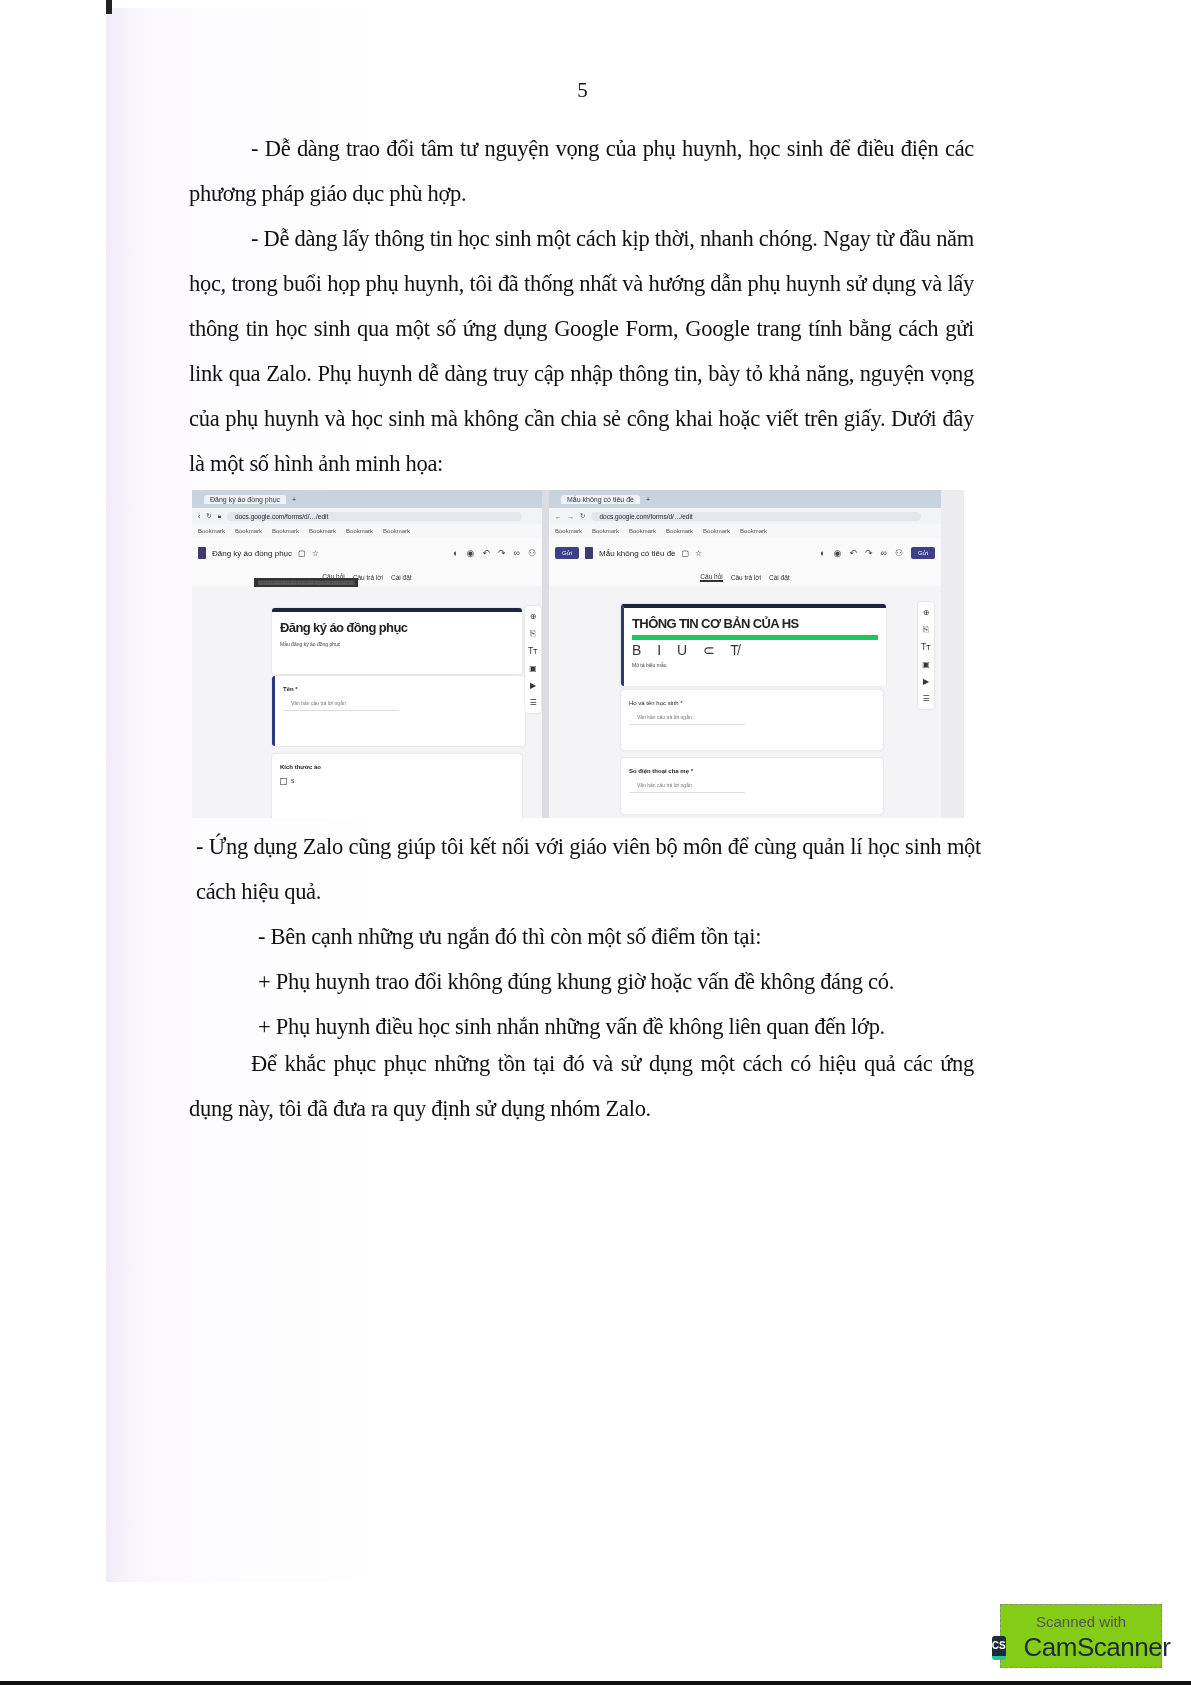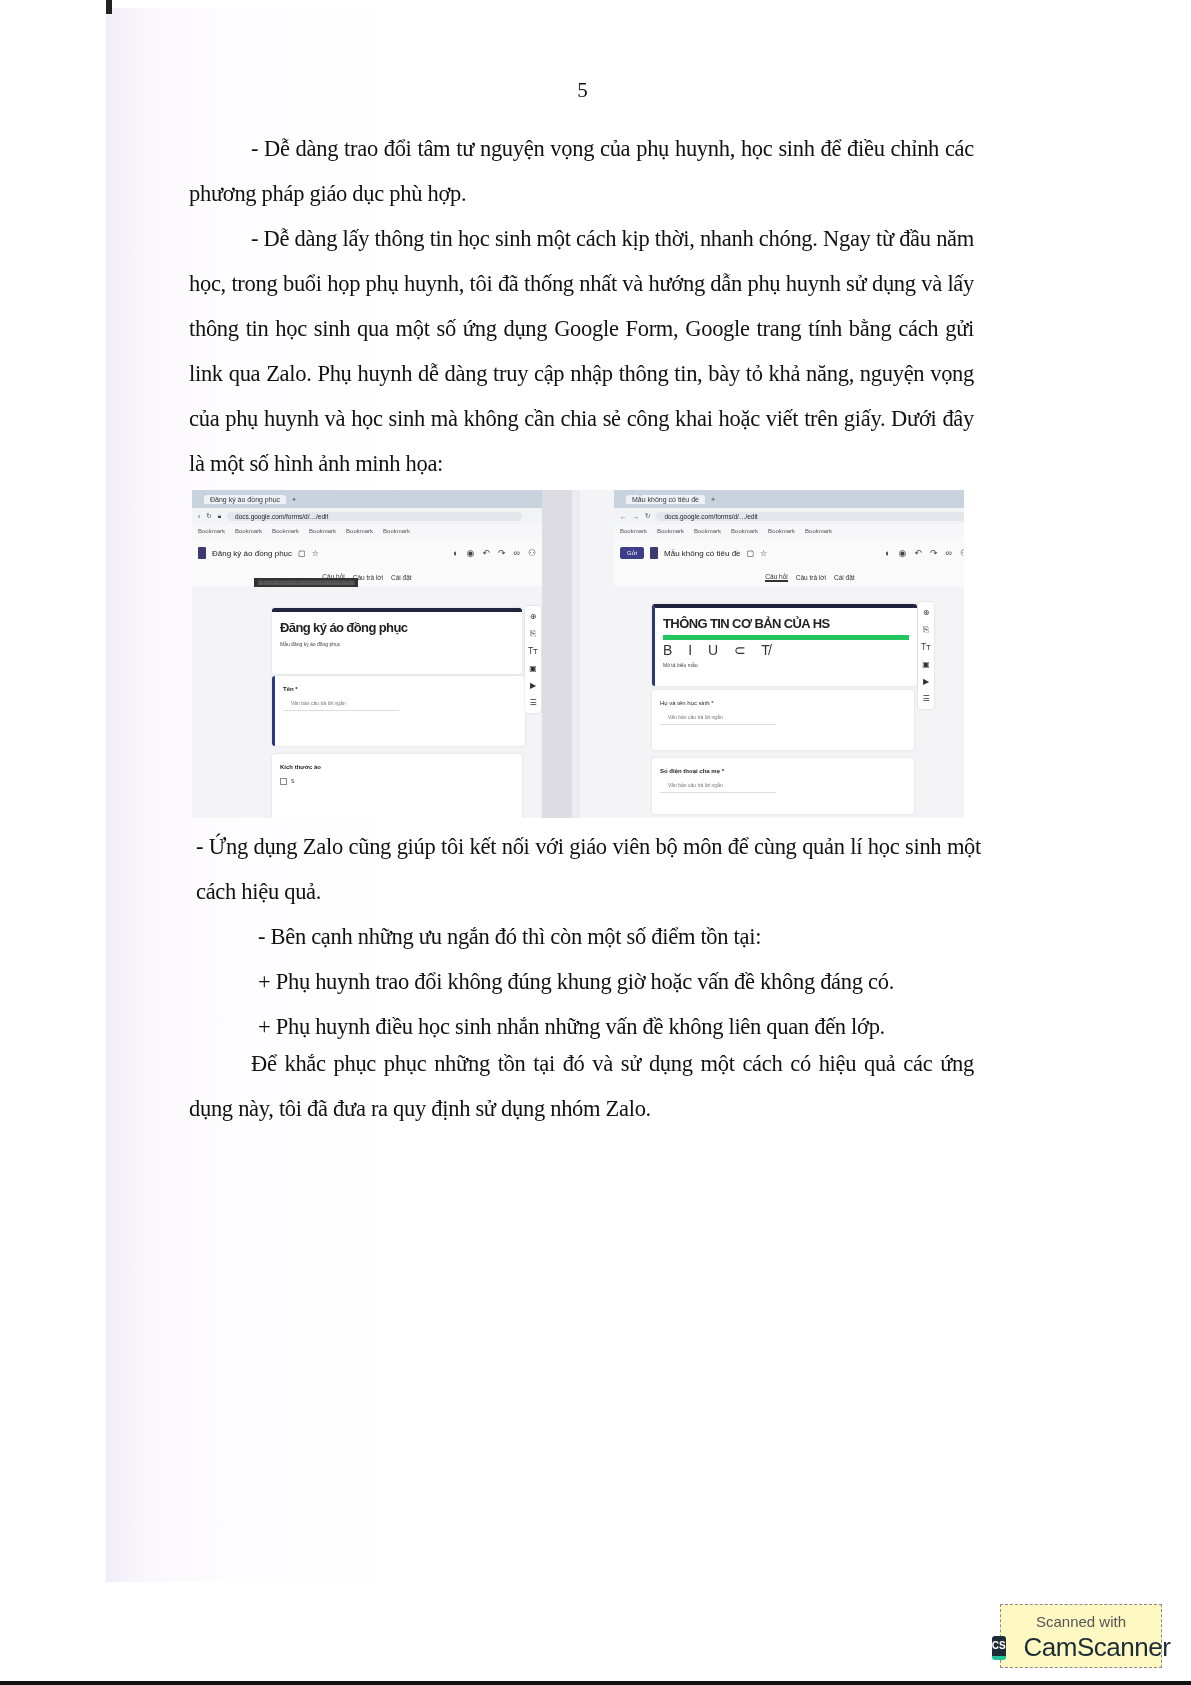--- a/index.html
+++ b/index.html
@@ -14,21 +14,21 @@
     .corner-mark { position: absolute; left: 106px; top: 0; width: 6px; height: 14px; background: #222; }
     .page-number { position: absolute; left: 0; width: 1165px; top: 78px; text-align: center; font-size: 21px; color: #111; }
     .text { position: absolute; left: 189px; width: 785px; font-size: 22.5px; line-height: 45px; color: #111; letter-spacing: -0.3px; }
     .indent { text-indent: 62px; }
     .p { margin: 0; text-align: justify; }
 
     
     .figure { position: absolute; left: 192px; top: 490px; width: 772px; height: 328px; background: #ececf0; overflow: hidden; }
     .shot { position: absolute; top: 0; height: 328px; background: #f4f4f6; overflow: hidden; }
     .shot.left { left: 0; width: 350px; }
-    .shot.right { left: 388px; width: 392px; padding-left: 34px; }
+    .shot.right { left: 357px; width: 392px; }
     .gap { position: absolute; left: 350px; top: 0; width: 30px; height: 328px; background: #dcdce2; }
     .tabbar { height: 18px; background: #c9d3dd; display: flex; align-items: center; padding-left: 8px; font-size: 7px; font-family: "Liberation Sans", sans-serif; color: #333; }
     .tab { background: #eef1f5; padding: 1px 6px; border-radius: 3px 3px 0 0; margin-left: 4px; white-space: nowrap; }
     .addressbar { height: 16px; background: #f1f3f5; display: flex; align-items: center; padding-left: 6px; font-size: 6.5px; font-family: "Liberation Sans", sans-serif; color: #444; gap: 6px; }
     .url { background: #e3e6ea; border-radius: 6px; padding: 1px 8px; flex: 1; margin-right: 20px; white-space: nowrap; overflow: hidden; color: #223; }
     .bookmarks { height: 14px; background: #f7f7f9; display: flex; align-items: center; padding-left: 6px; gap: 10px; font-size: 6px; font-family: "Liberation Sans", sans-serif; color: #555; white-space: nowrap; overflow: hidden; }
     .formbar { height: 30px; display: flex; align-items: center; padding-left: 6px; font-family: "Liberation Sans", sans-serif; font-size: 8px; color: #222; gap: 6px; background: #fafafa; }
     .doc-icon { width: 8px; height: 12px; background: #3c3a6e; border-radius: 1px; }
     .tools { margin-left: auto; display: flex; gap: 8px; font-size: 9px; color: #444; margin-right: 6px; align-items: center; }
     .send-btn { background: #3d3f88; color: #fff; font-size: 6px; padding: 3px 7px; border-radius: 2px; }
@@ -40,37 +40,37 @@
     .card.sel { border-left: 3px solid #2b3a7a; }
     .card-title { font-size: 13px; font-weight: bold; padding: 8px 8px 4px; letter-spacing: -0.6px; }
     .card-sub { font-size: 5px; color: #444; padding: 2px 8px; }
     .q-label { font-size: 6px; font-weight: bold; padding: 10px 8px 4px; }
     .q-ans { font-size: 5px; color: #777; padding: 4px 8px; border-bottom: 1px solid #ddd; margin: 0 8px; width: 100px; }
     .fmt { font-size: 14px; padding: 2px 8px; letter-spacing: 6px; color: #333; }
     .side-tools { position: absolute; width: 16px; background: #fff; border-radius: 3px; box-shadow: 0 0 2px rgba(0,0,0,0.2); display: flex; flex-direction: column; align-items: center; gap: 8px; padding: 6px 0; font-size: 8px; color: #333; font-family: "DejaVu Sans", sans-serif; }
     .checkbox { display: inline-block; width: 5px; height: 5px; border: 1px solid #888; margin-right: 4px; vertical-align: middle; }
 
     
-    .cs-badge { position: absolute; left: 1000px; top: 1604px; width: 160px; height: 62px; border: 1px dashed #888; background: #fef9c3; font-family: "Liberation Sans", sans-serif; text-align: center; }
+    .cs-badge { position: absolute; left: 1000px; top: 1604px; width: 160px; height: 62px; border: 1px dashed #888; background: #84cc16; font-family: "Liberation Sans", sans-serif; text-align: center; }
     .cs-scanned { font-size: 15px; color: #555; margin-top: 8px; }
     .cs-row { display: flex; align-items: center; justify-content: center; gap: 18px; margin-top: 2px; }
     .cs-logo { width: 22px; height: 24px; background: #1d2b36; color: #fff; font-size: 10px; font-weight: bold; display: flex; align-items: center; justify-content: center; border-radius: 3px; border-bottom: 4px solid #1fc39a; box-sizing: border-box; }
     .cs-name { font-size: 26px; color: #1d2b36; letter-spacing: -0.5px; }
     .bottom-bar { position: absolute; left: 0; top: 1681px; width: 1191px; height: 4px; background: #111; }
   </style>
 </head>
 <body>
 
 <div class="page"></div>
 <div class="corner-mark"></div>
 
 <div class="page-number">5</div>
 
 <div class="text" style="top:126px;">
-  <p class="p indent">- Dễ dàng trao đổi tâm tư nguyện vọng của phụ huynh, học sinh để điều chỉnh các phương pháp giáo dục phù hợp.</p>
+  <p class="p indent">- Dễ dàng trao đổi tâm tư nguyện vọng của phụ huynh, học sinh để điều điện các phương pháp giáo dục phù hợp.</p>
   <p class="p indent">- Dễ dàng lấy thông tin học sinh một cách kịp thời, nhanh chóng. Ngay từ đầu năm học, trong buổi họp phụ huynh, tôi đã thống nhất và  hướng dẫn phụ huynh sử dụng và lấy thông tin học sinh qua một số ứng dụng Google Form, Google trang tính bằng cách gửi link qua Zalo. Phụ huynh dễ dàng truy cập nhập thông tin, bày tỏ khả năng, nguyện vọng của phụ huynh và học sinh mà không cần chia sẻ công khai hoặc viết trên giấy. Dưới đây là một số hình ảnh minh họa:</p>
 </div>
 
 <div class="figure">
 
   <div class="shot left">
     <div class="tabbar">
       <span class="tab">Đăng ký áo đồng phục</span>
       <span style="margin-left:6px">+</span>
     </div>

